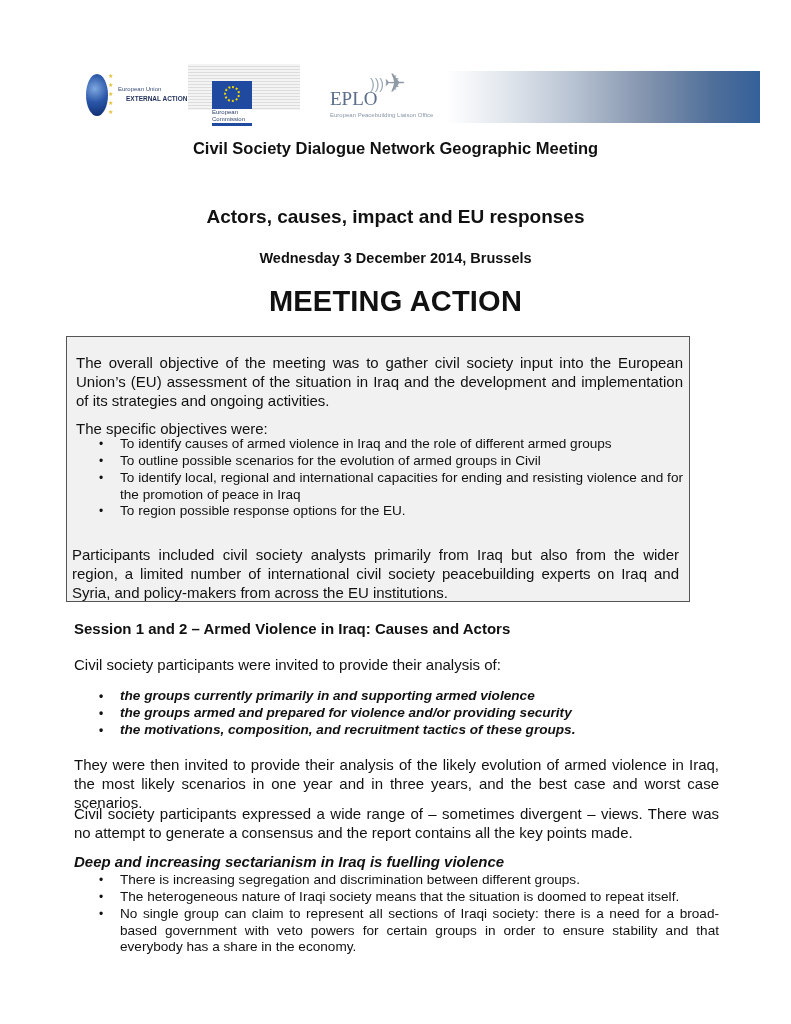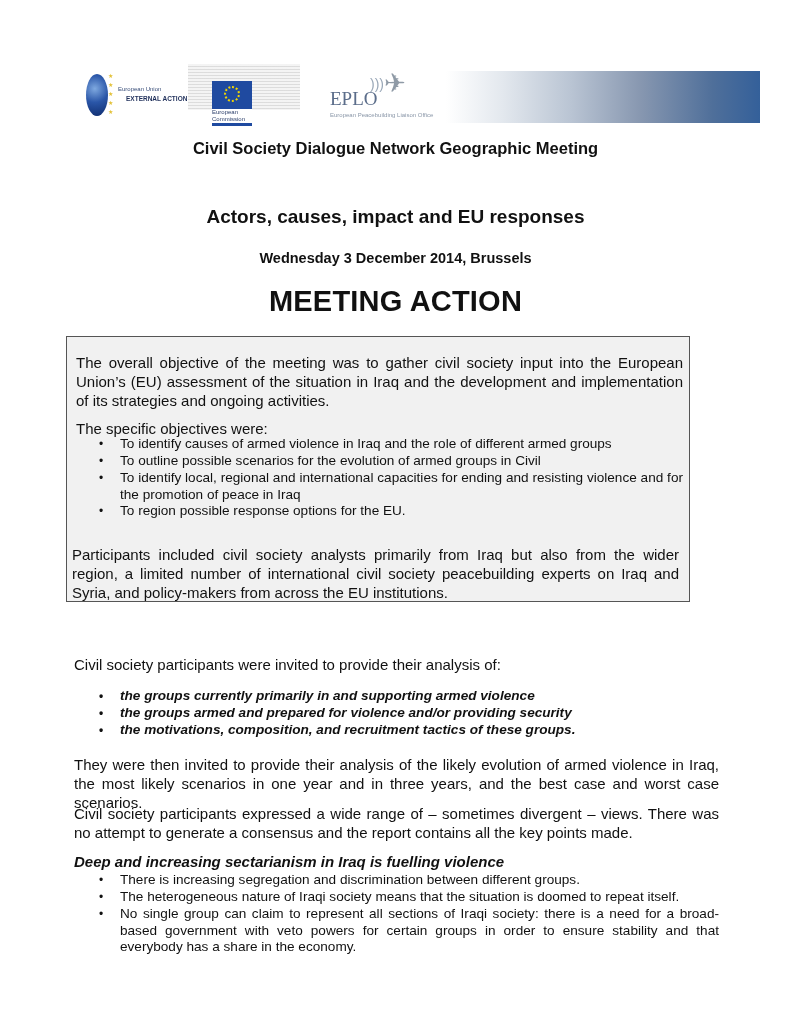--- a/index.html
+++ b/index.html
@@ -109,20 +109,21 @@
 
   <div class="objbox"></div>
   <div class="p box-p1">The overall objective of the meeting was to gather civil society input into the European Union’s (EU) assessment of the situation in Iraq and the development and implementation of its strategies and ongoing activities.</div>
   <div class="p box-p2">The specific objectives were:</div>
   <div class="bl box-b1">To identify causes of armed violence in Iraq and the role of different armed groups</div>
   <div class="bl box-b2">To outline possible scenarios for the evolution of armed groups in Civil</div>
   <div class="bl box-b3">To identify local, regional and international capacities for ending and resisting violence and for the promotion of peace in Iraq</div>
   <div class="bl box-b4">To region possible response options for the EU.</div>
   <div class="p box-p3">Participants included civil society analysts primarily from Iraq but also from the wider region, a limited number of international civil society peacebuilding experts on Iraq and Syria, and policy-makers from across the EU institutions.</div>
 
+  <div class="h-session">Session 1 and 2 – Armed Violence in Iraq: Causes and Actors</div>
   <div class="p s-p1">Civil society participants were invited to provide their analysis of:</div>
   <div class="sb sb2">the groups currently primarily in and supporting armed violence</div>
   <div class="sb sb3">the groups armed and prepared for violence and/or providing security</div>
   <div class="sb sb4">the motivations, composition, and recruitment tactics of these groups.</div>
   <div class="p s-p2">They were then invited to provide their analysis of the likely evolution of armed violence in Iraq, the most likely scenarios in one year and in three years, and the best case and worst case scenarios.</div>
   <div class="p s-p3">Civil society participants expressed a wide range of – sometimes divergent – views. There was no attempt to generate a consensus and the report contains all the key points made.</div>
 
   <div class="h-sect">Deep and increasing sectarianism in Iraq is fuelling violence</div>
   <div class="db db1">There is increasing segregation and discrimination between different groups.</div>
   <div class="db db2">The heterogeneous nature of Iraqi society means that the situation is doomed to repeat itself.</div>

